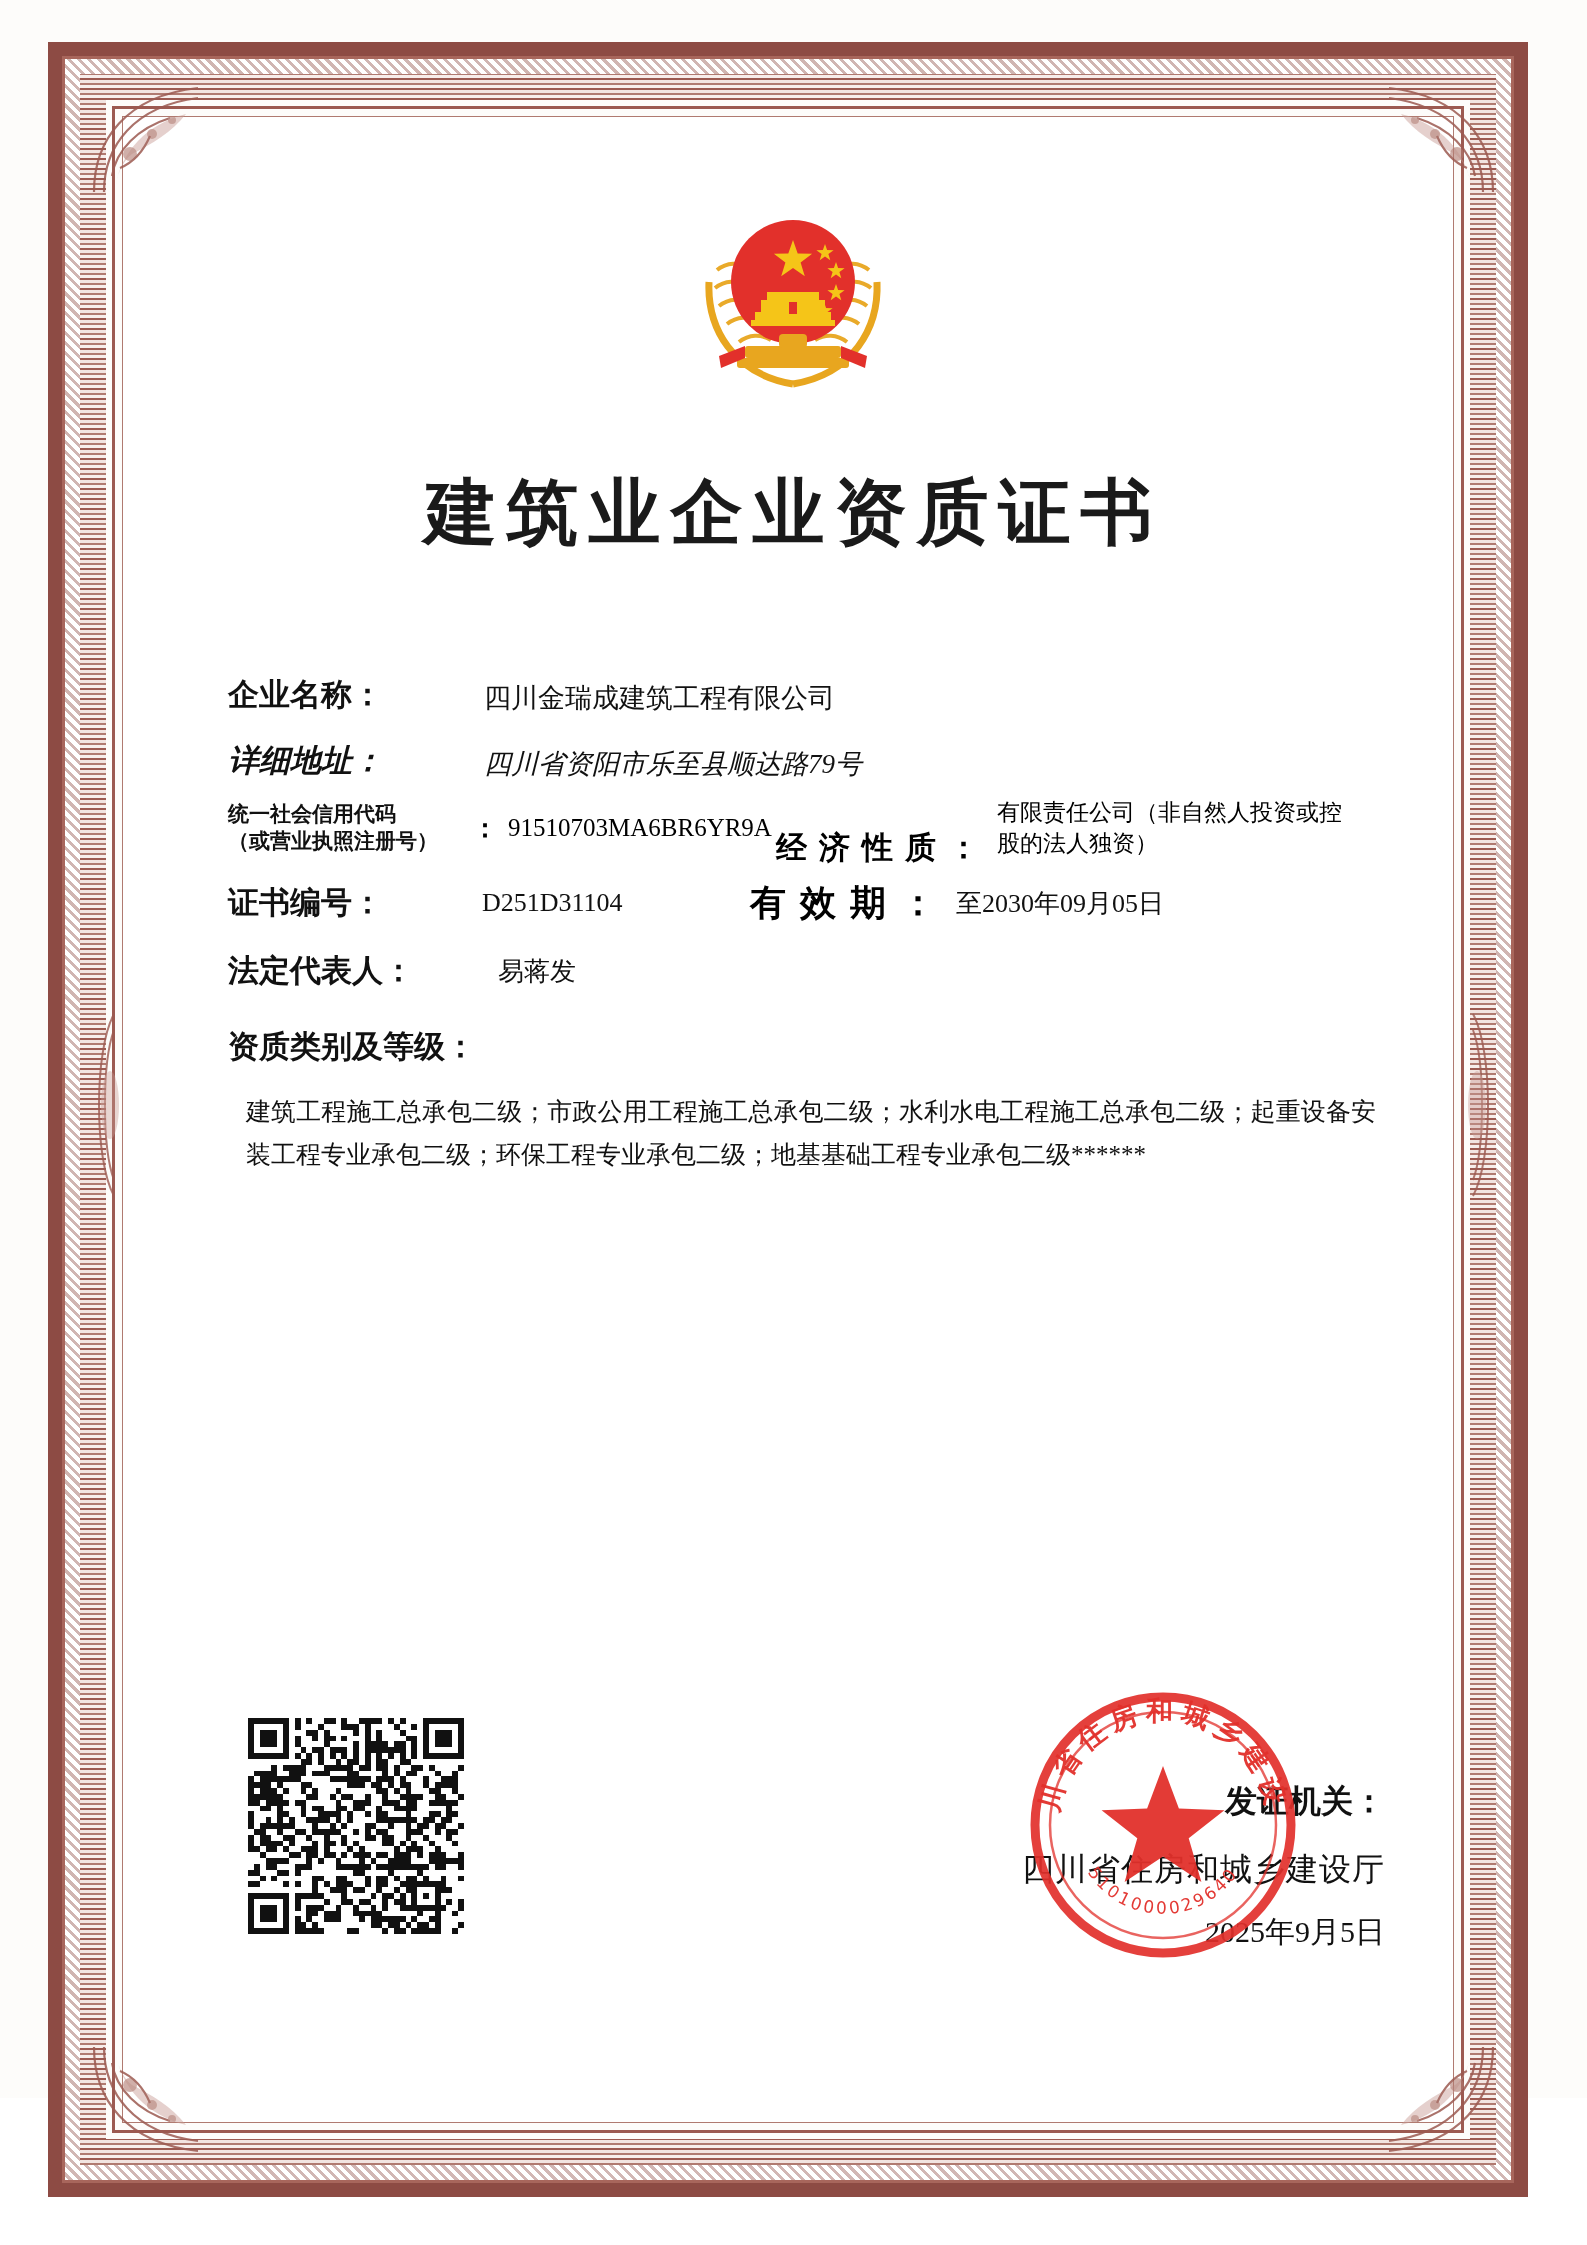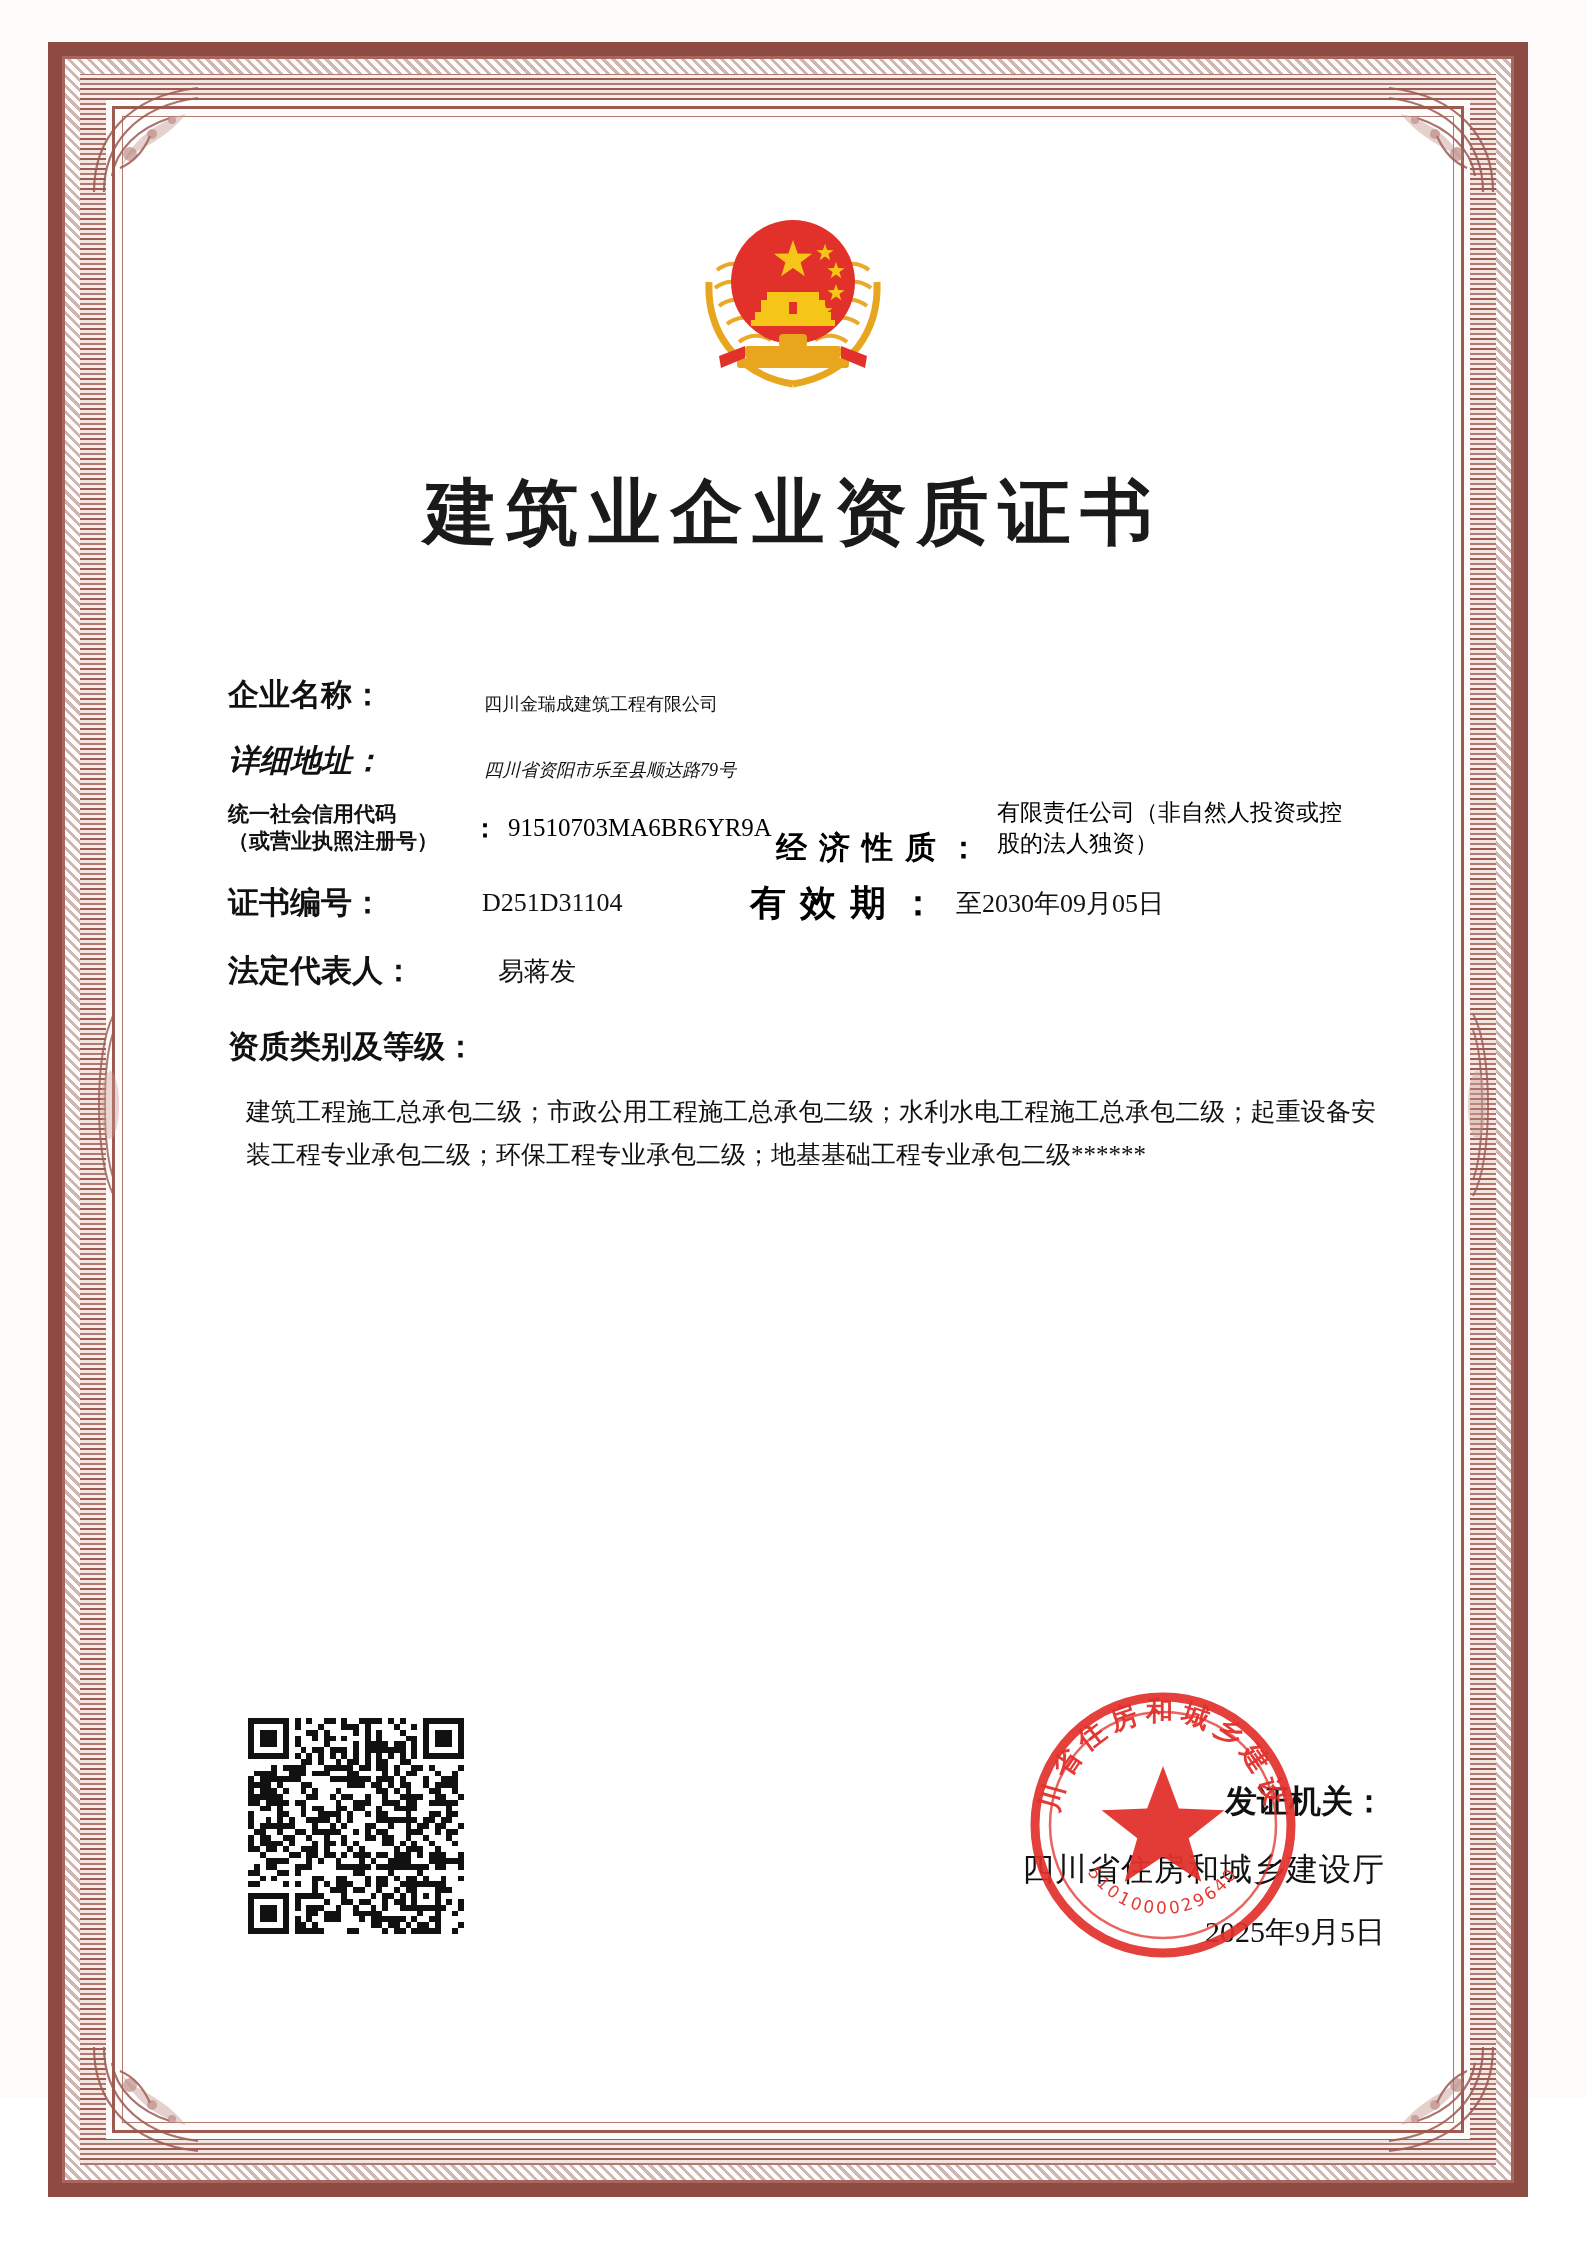--- a/index.html
+++ b/index.html
@@ -140,21 +140,21 @@
     white-space: nowrap;
   }
 
   .row-name    { height: 56px; }
   .row-addr    { height: 56px; font-style: italic; }
   .row-code    { height: 72px; align-items: center; }
   .row-certno  { height: 58px; align-items: center; }
   .row-legal   { height: 58px; align-items: center; }
 
   .w-lbl1 { width: 248px; }
-  .val-name { font-size: 18px; padding-left: 8px; }
+  .val-name { font-size: 27px; padding-left: 8px; }
 
   .code-lbl {
     font-family: "DejaVu Sans", "Liberation Sans", sans-serif;
     font-weight: 700;
     font-size: 21px;
     line-height: 1.28;
     color: #111;
     width: 244px;
     text-align: left;
   }

